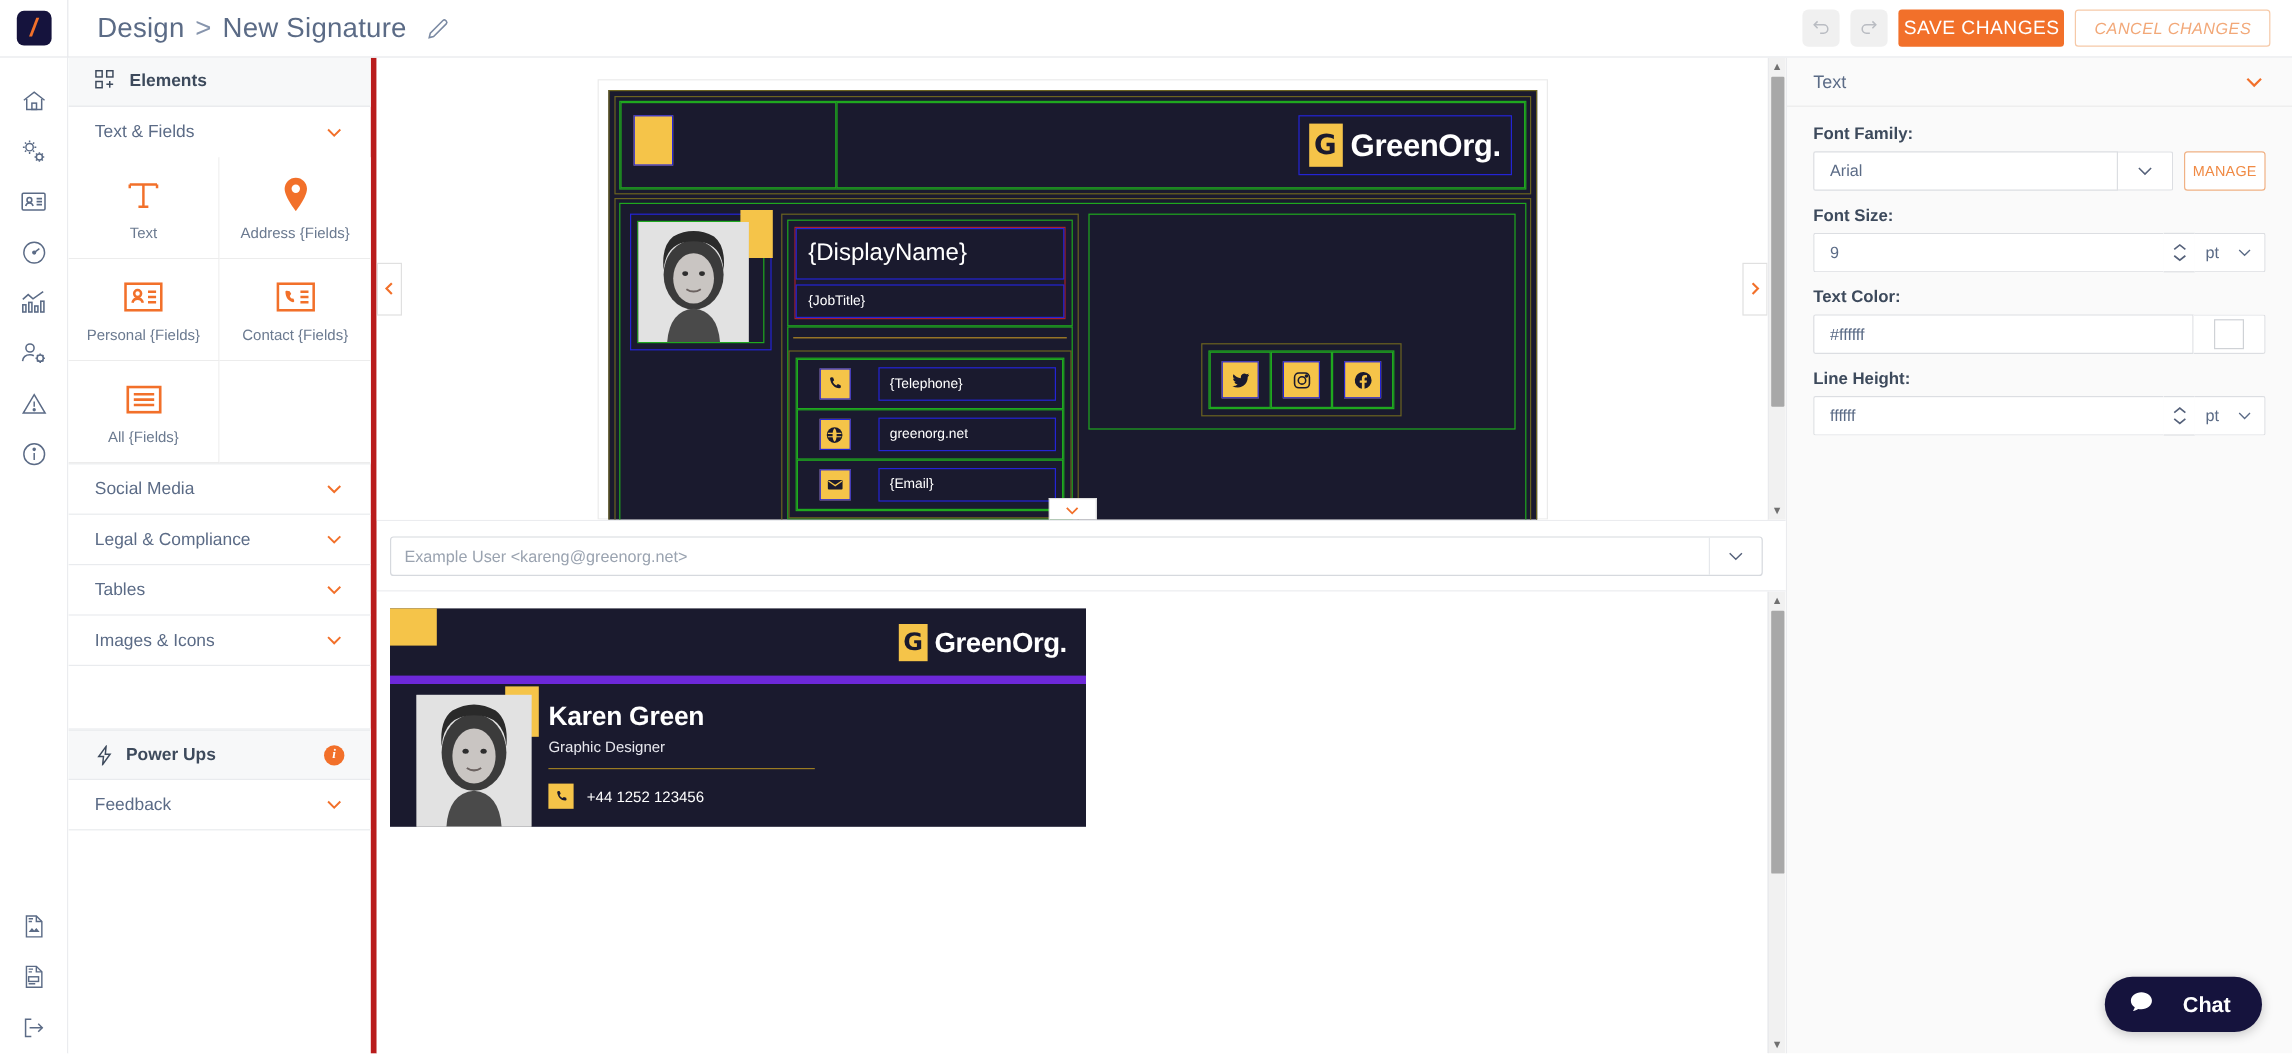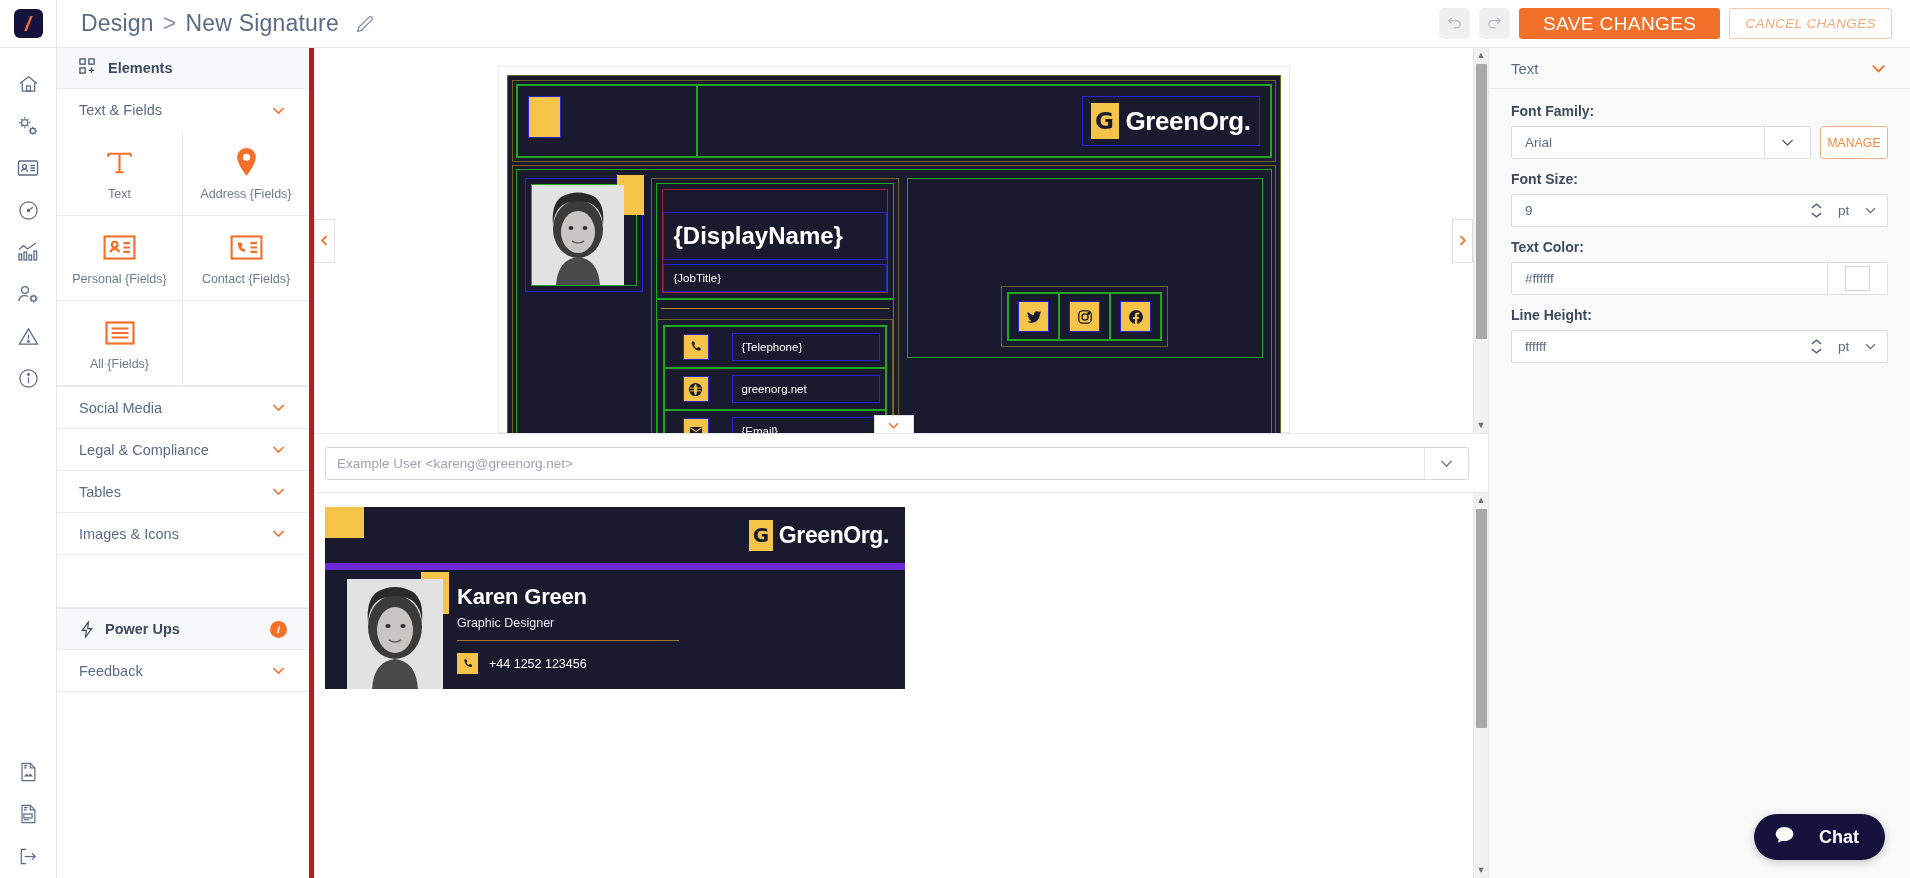--- a/index.html
+++ b/index.html
@@ -33,22 +33,22 @@
   .bc-sep { color: #8795ad; }
   .bc-edit { margin-left: 6px; cursor: pointer; display: flex; }
   .topbar-right {
     margin-left: auto; display: flex; align-items: center; gap: 9px; padding-right: 18px;
   }
   .icon-btn {
     width: 31px; height: 31px; border-radius: 5px; background: #f0f0f0; border: none;
     display: flex; align-items: center; justify-content: center; cursor: pointer; color: #b9bcc2;
   }
   .btn-save {
-    height: 31px; padding: 0 24px; background: #f2702a; color: #fff; border: none; border-radius: 3px;
-    font-size: 19px; letter-spacing: .4px; cursor: pointer; font-family: inherit;
+    height: 31px; padding: 0 4px; background: #f2702a; color: #fff; border: none; border-radius: 3px;
+    font-size: 16px; letter-spacing: .4px; cursor: pointer; font-family: inherit;
     display: flex; align-items: center;
   }
   .btn-cancel {
     height: 31px; padding: 0 15px; background: #fff; color: #f2a878; border: 1px solid #f6c9a8;
     border-radius: 3px; font-size: 13.5px; letter-spacing: .4px; cursor: pointer; font-family: inherit;
     display: flex; align-items: center; font-style: italic;
   }
 
   
   .body { flex: 1; display: flex; min-height: 0; position: relative; }
@@ -138,21 +138,21 @@
   .photo-frame { position: relative; width: 100%; }
   .photo-amber { position: absolute; right: -8px; top: -10px; width: 27px; height: 40px; background: #f5c449; z-index: 1;}
   .photo-img {
     width: 92px; height: 100px; position: relative; z-index: 2; overflow: hidden;
     background: linear-gradient(160deg,#ededed 0%,#d8d8d8 40%,#bdbdbd 100%);
   }
   .face { position: absolute; inset: 0; }
 
   .details-cell { width: 248px; padding: 4px; }
   .name-block { padding: 5px; }
-  .name-line { padding: 9px 10px; color: #fff; font-size: 24px; font-weight: 700; margin-top: 22px; }
+  .name-line { padding: 9px 10px; color: #fff; font-size: 20px; font-weight: 400; }
   .job-line { padding: 7px 10px; color: #fff; font-size: 11.5px; margin-top: 4px; }
   .divider-amber { border-top: 1px solid #b58b25; margin: 8px 4px 10px 4px; }
   .contact-table { padding: 5px; }
   .contact-row { display: flex; align-items: center; }
   .c-ico-cell { width: 62px; padding: 7px 10px; display: flex; justify-content: center; }
   .c-ico {
     width: 26px; height: 26px; background: #f5c449; display: flex; align-items: center;
     justify-content: center; color: #1a1a2e; border: 1px solid #2424d6;
   }
   .c-val-cell { flex: 1; padding: 6px 5px; }

